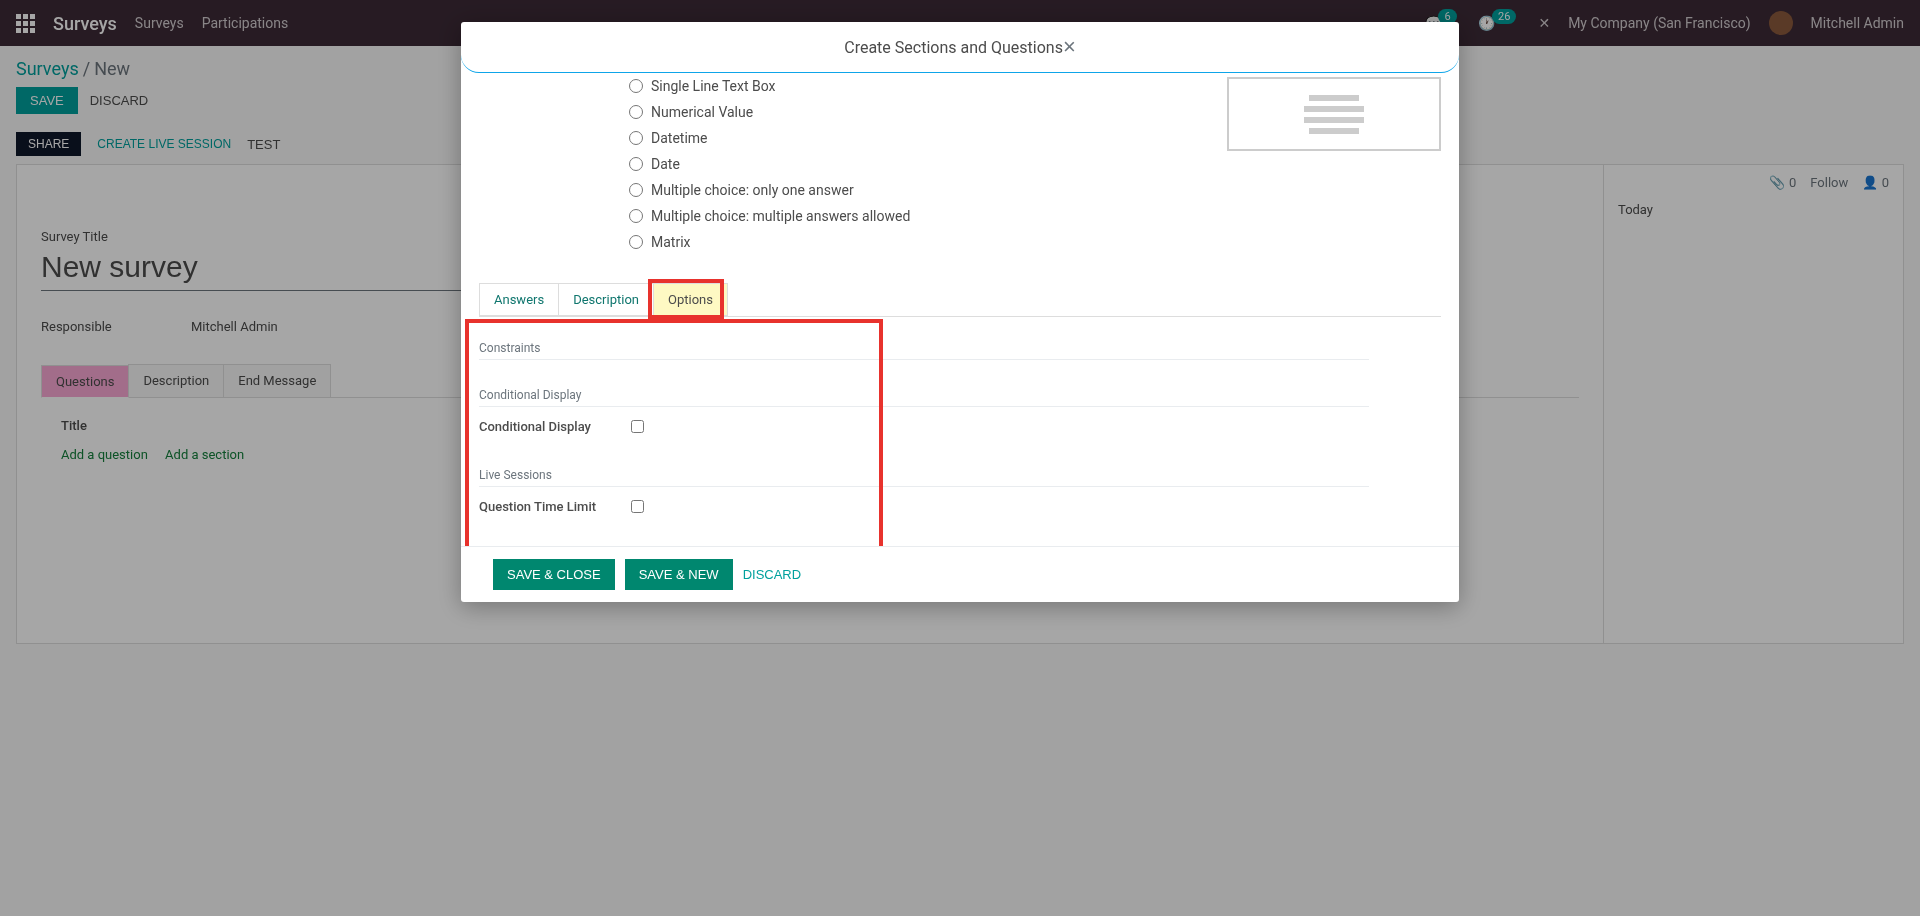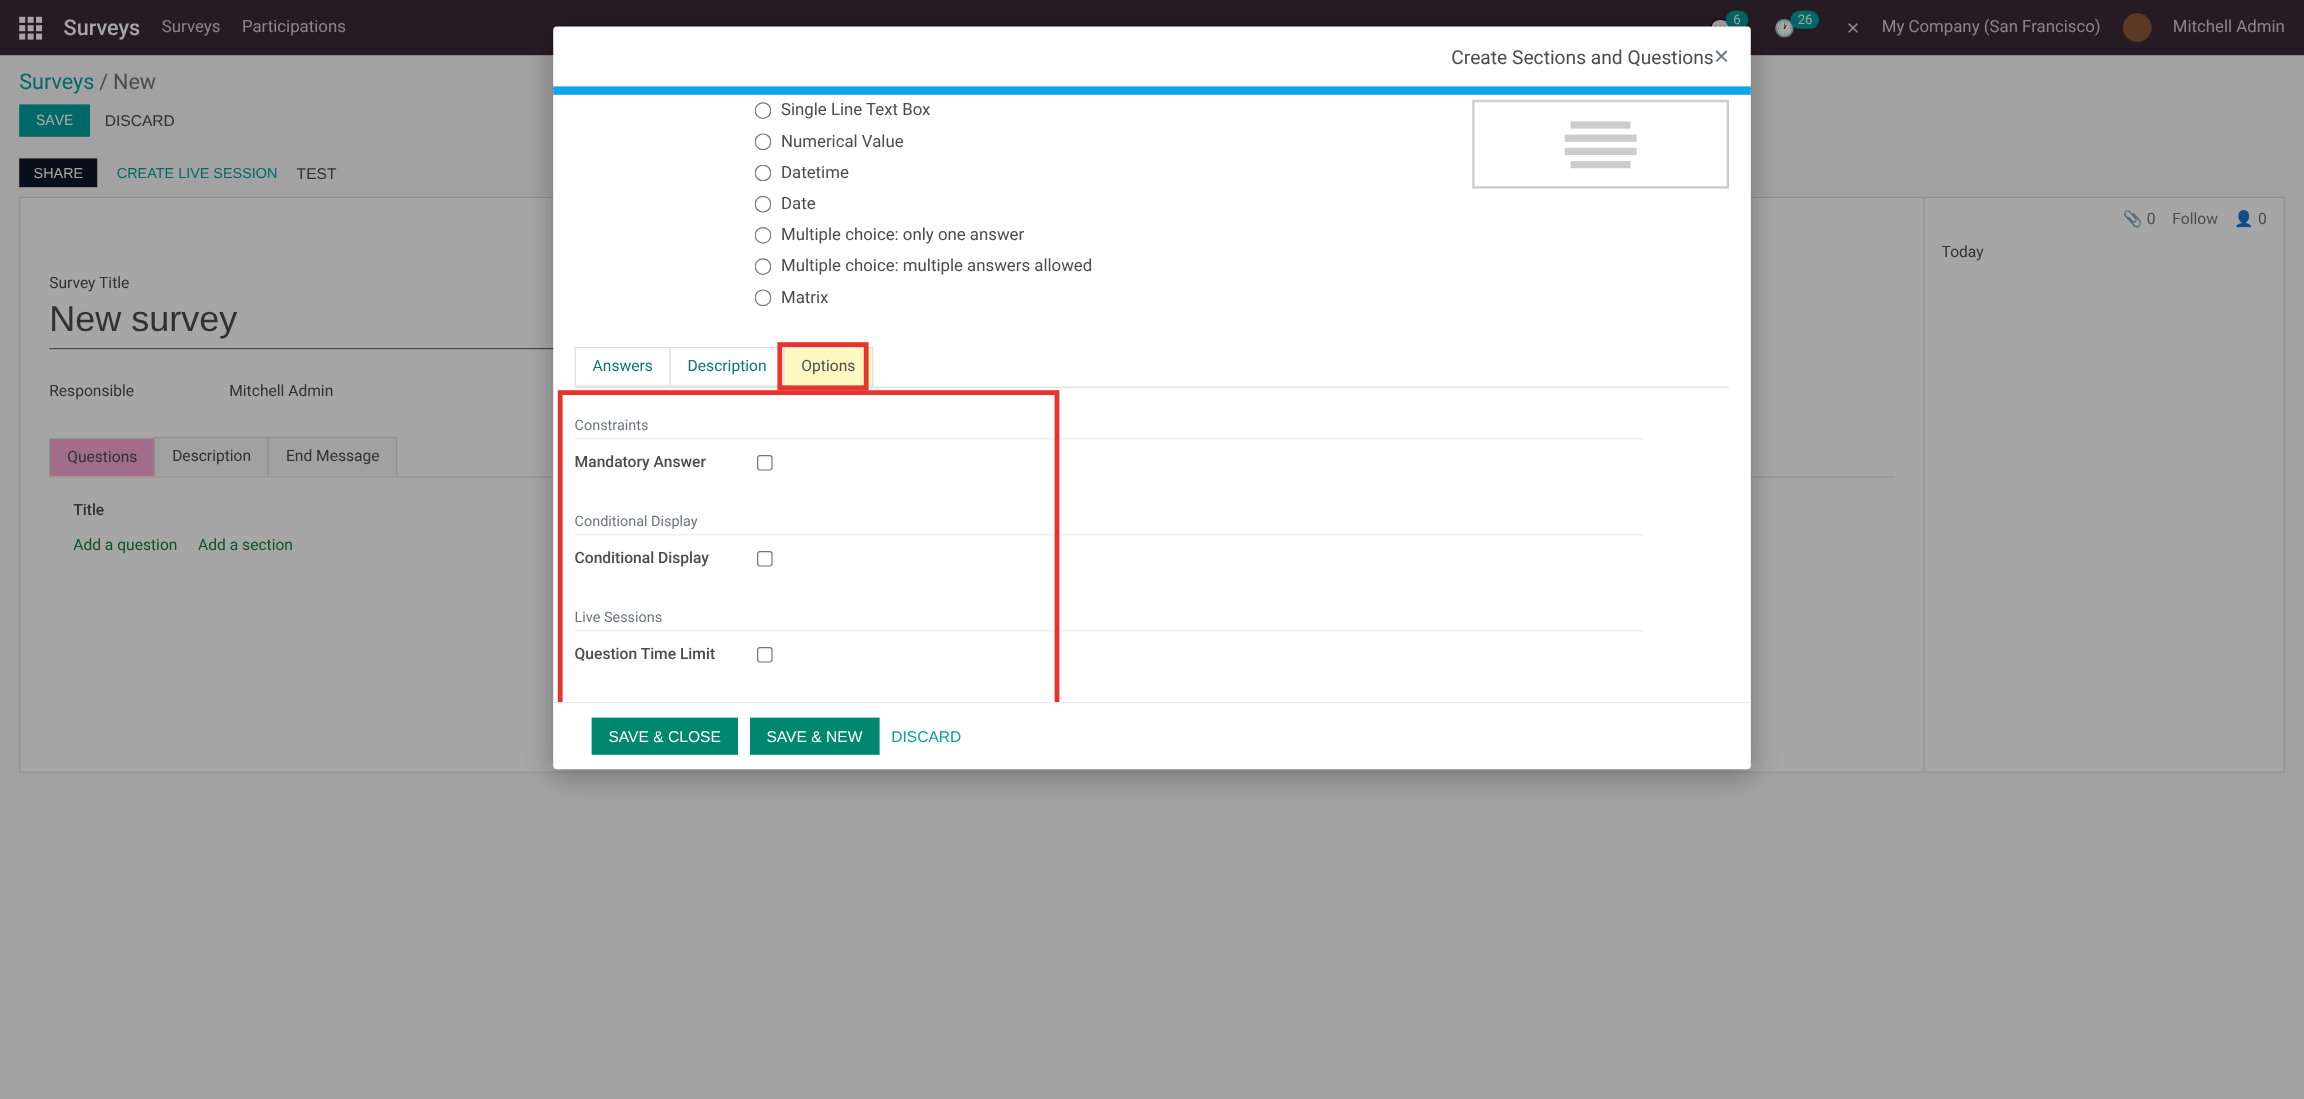--- a/index.html
+++ b/index.html
@@ -18,21 +18,21 @@
 .avatar { width: 24px; height: 24px; border-radius: 50%; background: #8b5a3c; display: inline-block; }
 
 
 .breadcrumb-row { padding: 12px 16px 8px; display: flex; align-items: center; }
 .breadcrumb-row a { color: #00a09d; font-size: 18px; text-decoration: none; }
 .breadcrumb-row .sep { color: #6c757d; font-size: 18px; margin: 0 4px; }
 .breadcrumb-row .current { color: #6c757d; font-size: 18px; }
 
 
 .action-row { padding: 0 16px 10px; display: flex; align-items: center; gap: 12px; }
-.btn-primary { background: #00a09d; color: #fff; border: none; padding: 6px 14px; font-size: 13px; font-weight: 500; cursor: pointer; font-family: Liberation Mono, monospace; }
+.btn-primary { background: #00a09d; color: #fff; border: none; padding: 6px 14px; font-size: 13px; font-weight: 500; cursor: pointer; }
 .btn-secondary { background: none; border: none; color: #4c4c4c; font-size: 13px; font-weight: 500; cursor: pointer; }
 
 
 .share-row { padding: 8px 16px; display: flex; align-items: center; gap: 16px; }
 .btn-share { background: #0f172a; color: #fff; border: none; padding: 5px 12px; font-size: 12px; font-weight: 500; }
 .btn-link-teal { color: #00a09d; background: none; border: none; font-size: 12px; font-weight: 500; cursor: pointer; }
 
 
 .main-wrap { padding: 0 16px; display: flex; gap: 0; }
 .form-sheet { background: #fff; border: 1px solid #ddd; flex: 1; padding: 24px; min-height: 480px; }
@@ -56,21 +56,21 @@
 
 .sidebar-meta { display: flex; justify-content: space-between; align-items: center; color: #6c757d; font-size: 13px; }
 .sidebar-meta-right { display: flex; gap: 14px; align-items: center; }
 .sidebar-today { margin-top: 12px; color: #4c4c4c; font-size: 13px; }
 
 
 .overlay { position: fixed; inset: 0; background: rgba(0,0,0,0.35); }
 
 
 .modal { position: fixed; top: 22px; left: 50%; transform: translateX(-50%); width: 998px; background: #fff; border-radius: 3px; box-shadow: 0 5px 25px rgba(0,0,0,0.3); display: flex; flex-direction: column; max-height: 720px; }
-.modal-header { padding: 14px 18px; border-bottom: 7px solid #0ea5e9; display: flex; justify-content: flex-end; align-items: center; }
+.modal-header { padding: 14px 18px; border-bottom: 1px solid #0ea5e9; display: flex; justify-content: center; align-items: center; border-radius: 18px; }
 .modal-title { font-size: 16px; color: #4c4c4c; }
 .modal-close { background: none; border: none; font-size: 22px; color: #6c757d; cursor: pointer; line-height: 1; }
 
 .modal-body { padding: 0 18px 18px; overflow-y: scroll; flex: 1; position: relative; }
 .modal-body::-webkit-scrollbar { width: 16px; }
 .modal-body::-webkit-scrollbar-track { background: #f1f1f1; }
 .modal-body::-webkit-scrollbar-thumb { background: #c1c1c1; }
 
 .qtype-block { display: flex; gap: 40px; }
 .qtype-list { flex: 1; padding-left: 150px; }
@@ -229,24 +229,20 @@
       <div class="tabs-row-wrap">
         <div class="modal-tab">Answers</div>
         <div class="modal-tab">Description</div>
         <div class="modal-tab active">Options</div>
       </div>
 
       <div class="red-box-overlay" style="top:-4px;left:169px;width:76px;height:40px;"></div>
 
       <div style="padding:18px 0 0;width:890px;">
         <div class="option-section-title">Constraints</div>
-        <div class="option-row">
-          <div class="option-label">Mandatory Answer</div>
-          <input type="checkbox" class="option-check" style="">
-        </div>
         <div style="height:14px"></div>
         <div class="option-section-title">Conditional Display</div>
         <div class="option-row">
           <div class="option-label">Conditional Display</div>
           <input type="checkbox" class="option-check" style="">
         </div>
         <div style="height:14px"></div>
         <div class="option-section-title">Live Sessions</div>
         <div class="option-row">
           <div class="option-label">Question Time Limit</div>

